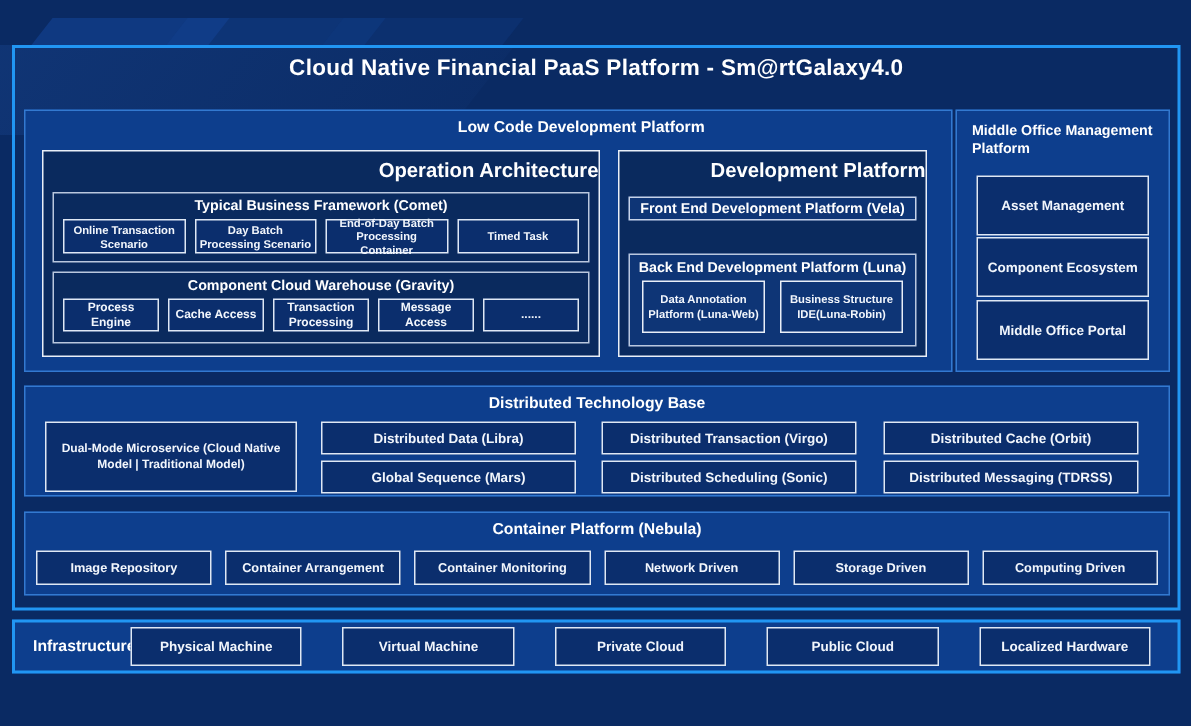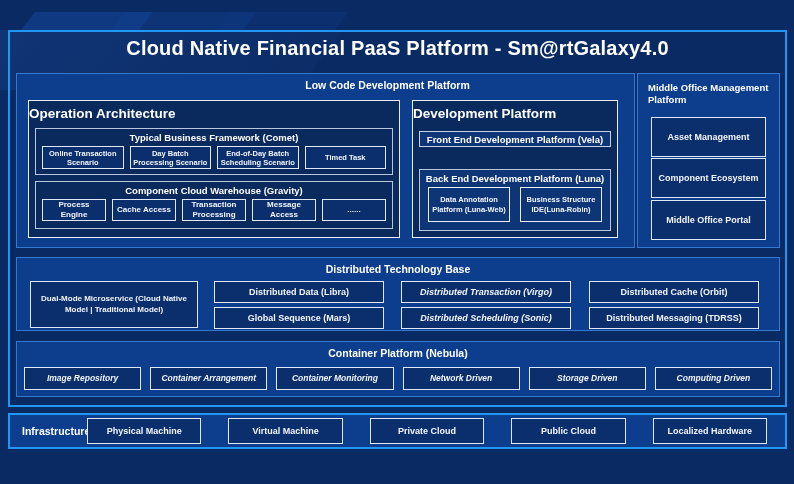--- a/index.html
+++ b/index.html
@@ -19,37 +19,37 @@
   .s2{left:118px;top:12px;width:132px;height:18px;background:#12418F;opacity:.45;}
   .s3{left:222px;top:12px;width:120px;height:18px;background:#0F3A82;opacity:.4;}
   .sheen{position:absolute;left:-60px;top:30px;width:380px;height:60px;
     background:linear-gradient(to right,rgba(40,95,185,.22),rgba(40,95,185,.05));
     transform:skewX(-38deg);z-index:1;}
 
   .frame{position:absolute;left:8px;top:30px;width:779px;height:377px;
     border:2px solid #2196F3;z-index:1;}
 
   .page-title{position:absolute;left:8px;top:37px;width:779px;text-align:center;
-    font-size:20px;font-weight:bold;letter-spacing:.2px;z-index:2;}
+    font-size:15px;font-weight:bold;letter-spacing:.2px;z-index:2;}
 
   .section{position:absolute;background:#0D3E8D;border:1px solid #3379D0;z-index:2;}
   #low-code{left:16px;top:73px;width:619px;height:175px;}
   #middle-office{left:637px;top:73px;width:143px;height:175px;}
   #distributed{left:16px;top:257px;width:764px;height:74px;}
   #container-platform{left:16px;top:341px;width:764px;height:56px;}
   #infrastructure{left:8px;top:413px;width:779px;height:36px;border:2px solid #2196F3;}
 
   .section-header{position:absolute;top:5px;left:0;width:100%;text-align:center;
     font-size:10.5px;font-weight:bold;white-space:nowrap;}
   .lc-header{left:62px;}
 
   .panel{position:absolute;background:#0A2A5E;border:1.5px solid #E9EFF8;}
   .op-arch{left:11px;top:26px;width:372px;height:138px;}
   .dev-plat{left:395px;top:26px;width:206px;height:138px;}
-  .panel-title{text-align:left;margin-top:5px;font-size:13.5px;font-weight:bold;}
+  .panel-title{text-align:right;margin-top:5px;font-size:13.5px;font-weight:bold;}
 
   .subpanel{position:absolute;border:1px solid #B9C7DE;}
   .comet{left:6px;top:27px;width:calc(100% - 12px);height:47px;}
   .gravity{left:6px;top:80px;width:calc(100% - 12px);height:48px;}
   .subpanel-title{text-align:center;margin-top:3px;font-size:9.5px;font-weight:bold;}
 
   .leaf{background:#0B2E6D;border:1px solid #DFE8F5;color:#F2F6FC;font-weight:bold;
     display:flex;align-items:center;justify-content:center;text-align:center;}
 
   .leaf-row{display:flex;justify-content:space-between;gap:6px;
@@ -65,24 +65,24 @@
   .luna-row .leaf{height:35px;font-size:7.5px;line-height:1.3;background:#0E3576;
     border:1px solid #E9EFF8;}
 
   .mo-header{padding:8px 8px 0 10px;font-size:9.5px;font-weight:bold;line-height:1.3;}
   .mo-leaf{position:absolute;left:13px;width:calc(100% - 26px);height:40px;font-size:9px;}
   .mo-1{top:43px;} .mo-2{top:84px;} .mo-3{top:126px;}
 
   .dual-mode{position:absolute;left:13px;top:23px;width:168px;height:47px;
     font-size:8px;line-height:1.35;padding:0 8px;}
   .d-cell{position:absolute;width:170px;height:22px;font-size:9px;}
-  .dc1{left:197px;} .dc2{left:384px;font-style:italic;} .dc3{left:572px;}
+  .dc1{left:197px;} .dc2{left:384px;} .dc3{left:572px;}
   .dr1{top:23px;} .dr2{top:49px;}
 
-  .cp-row{position:absolute;left:7px;right:7px;top:25px;margin:0;padding:0;gap:9px;font-style:italic;}
+  .cp-row{position:absolute;left:7px;right:7px;top:25px;margin:0;padding:0;gap:9px;}
   .cp-row .leaf{height:23px;font-size:8.5px;}
 
   .infra-label{position:absolute;left:12px;top:0;height:100%;display:flex;
     align-items:center;font-size:10.5px;font-weight:bold;}
   .infra-row{position:absolute;left:77px;right:18px;top:3px;margin:0;padding:0;gap:27px;}
   .infra-row .leaf{height:26px;font-size:9px;}
 </style>
 </head>
 <body>
 
@@ -98,21 +98,21 @@
   <div class="section-header lc-header">Low Code Development Platform</div>
 
   <div class="panel op-arch">
     <div class="panel-title">Operation Architecture</div>
 
     <div class="subpanel comet">
       <div class="subpanel-title">Typical Business Framework (Comet)</div>
       <div class="leaf-row">
         <div class="leaf">Online Transaction Scenario</div>
         <div class="leaf">Day Batch Processing Scenario</div>
-        <div class="leaf">End-of-Day Batch Scheduling Scenario</div>
+        <div class="leaf">End-of-Day Batch Processing Container</div>
         <div class="leaf">Timed Task</div>
       </div>
     </div>
 
     <div class="subpanel gravity">
       <div class="subpanel-title">Component Cloud Warehouse (Gravity)</div>
       <div class="leaf-row">
         <div class="leaf">Process Engine</div>
         <div class="leaf">Cache Access</div>
         <div class="leaf">Transaction Processing</div>

